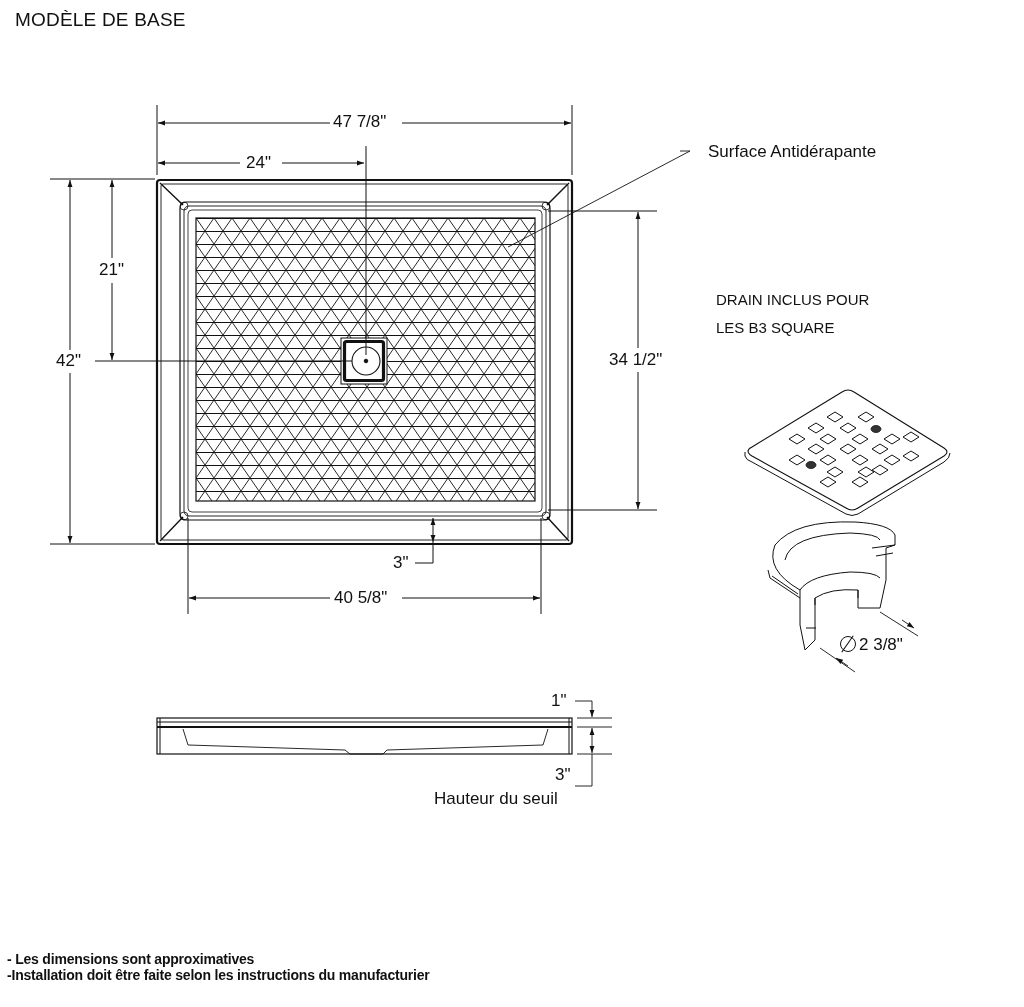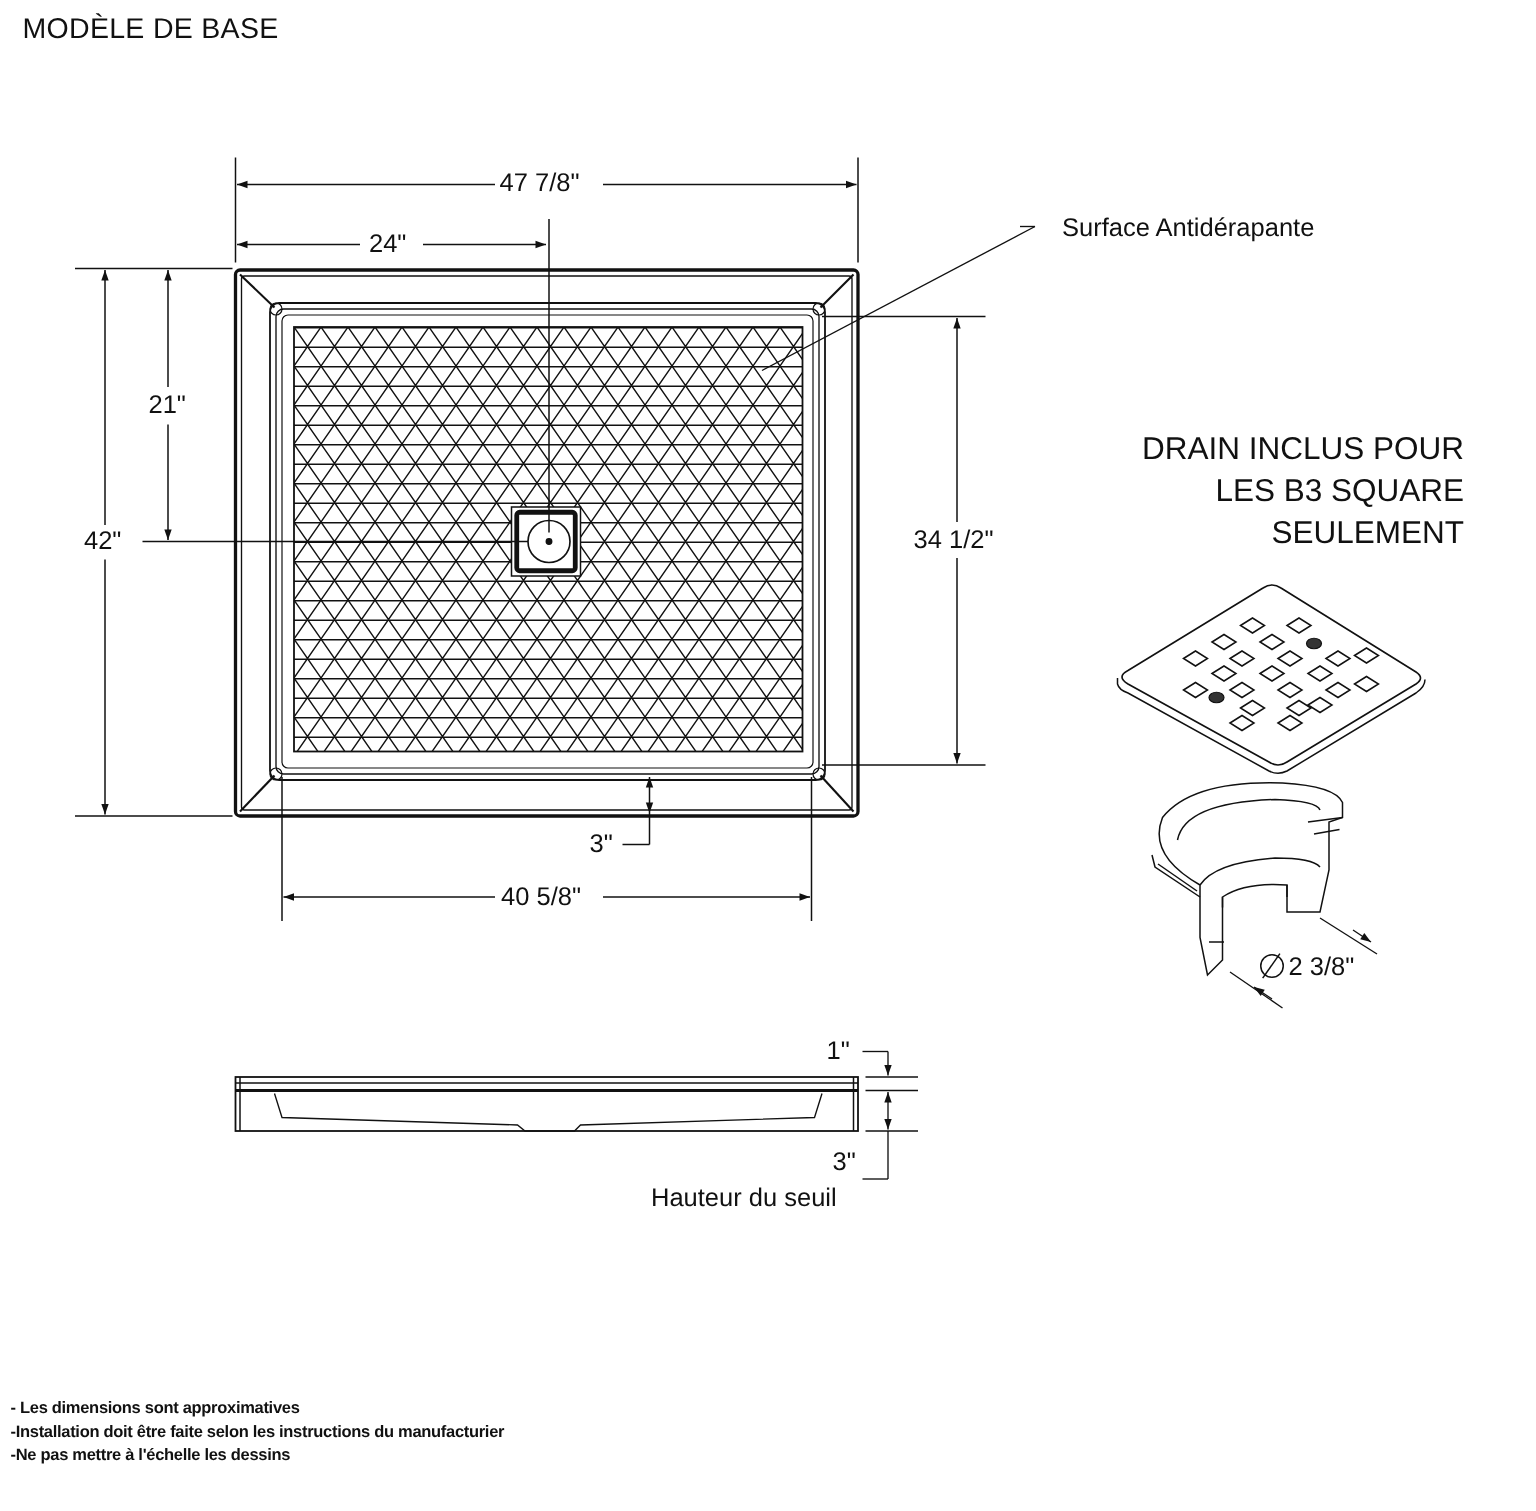--- a/index.html
+++ b/index.html
@@ -2,22 +2,22 @@
 <html><head>
 <meta charset="utf-8">
 <style>
   html, body { margin: 0; padding: 0; background: #ffffff; }
   body { width: 1024px; height: 1007px; position: relative; overflow: hidden;
          font-family: "Liberation Sans", sans-serif; color: #111; }
   .abs { position: absolute; }
   .title { left: 15px; top: 9px; font-size: 19px; letter-spacing: 0.2px; }
   .dim { font-size: 17px; background: #fff; padding: 0 3px; line-height: 18px; white-space: nowrap; }
   .callout { font-size: 17px; white-space: nowrap; }
-  .heading { font-size: 21px; text-align: right; line-height: 28px; width: 260px; }
-  .notes { left: 7px; top: 932px; font-size: 11px; font-weight: bold; line-height: 15.5px; letter-spacing: -0.2px; }
+  .heading { font-size: 15px; text-align: left; line-height: 28px; width: 260px; }
+  .notes { left: 7px; top: 952px; font-size: 14px; font-weight: bold; line-height: 15.5px; letter-spacing: -0.2px; }
   svg { position: absolute; left: 0; top: 0; }
 </style>
 </head>
 <body>
 
 <div class="abs title">MODÈLE DE BASE</div>
 
 <svg width="1024" height="1007">
   <defs>
     <marker id="arr" viewBox="0 0 10 10" refX="10" refY="5" markerWidth="9" markerHeight="7" orient="auto-start-reverse" markerUnits="userSpaceOnUse">
@@ -174,30 +174,28 @@
 <div class="abs dim" style="left:96px; top:261px;">21"</div>
 <div class="abs dim" style="left:606px; top:351px;">34 1/2"</div>
 <div class="abs dim" style="left:331px; top:589px;">40 5/8"</div>
 <div class="abs dim" style="left:390px; top:554px;">3"</div>
 
 <div class="abs callout" style="left:693px; top:142px;margin-left:15px;">Surface Antidérapante</div>
 
 <div class="abs heading" style="left:716px; top:286px;">
   <div>DRAIN INCLUS POUR</div>
   <div>LES B3 SQUARE</div>
-  <div>SEULEMENT</div>
 </div>
 
 <div class="abs dim" style="left:840px; top:636px; padding:0;">
   <span style="display:inline-block; width:14px; height:14px; border:1.3px solid #111; border-radius:50%; position:relative; vertical-align:-2px; margin-right:3px;">
     <span style="position:absolute; left:6px; top:-3px; width:1.3px; height:20px; background:#111; transform:rotate(35deg);"></span>
   </span><span>2 3/8"</span>
 </div>
 
 <div class="abs dim" style="left:551px; top:692px; padding:0;">1"</div>
 <div class="abs dim" style="left:555px; top:766px; padding:0;">3"</div>
 <div class="abs callout" style="left:434px; top:789px;">Hauteur du seuil</div>
 
 <div class="abs notes">
   <div>- Les dimensions sont approximatives</div>
   <div>-Installation doit être faite selon les instructions du manufacturier</div>
-  <div>-Ne pas mettre à l'échelle les dessins</div>
 </div>
 
 </body></html>

